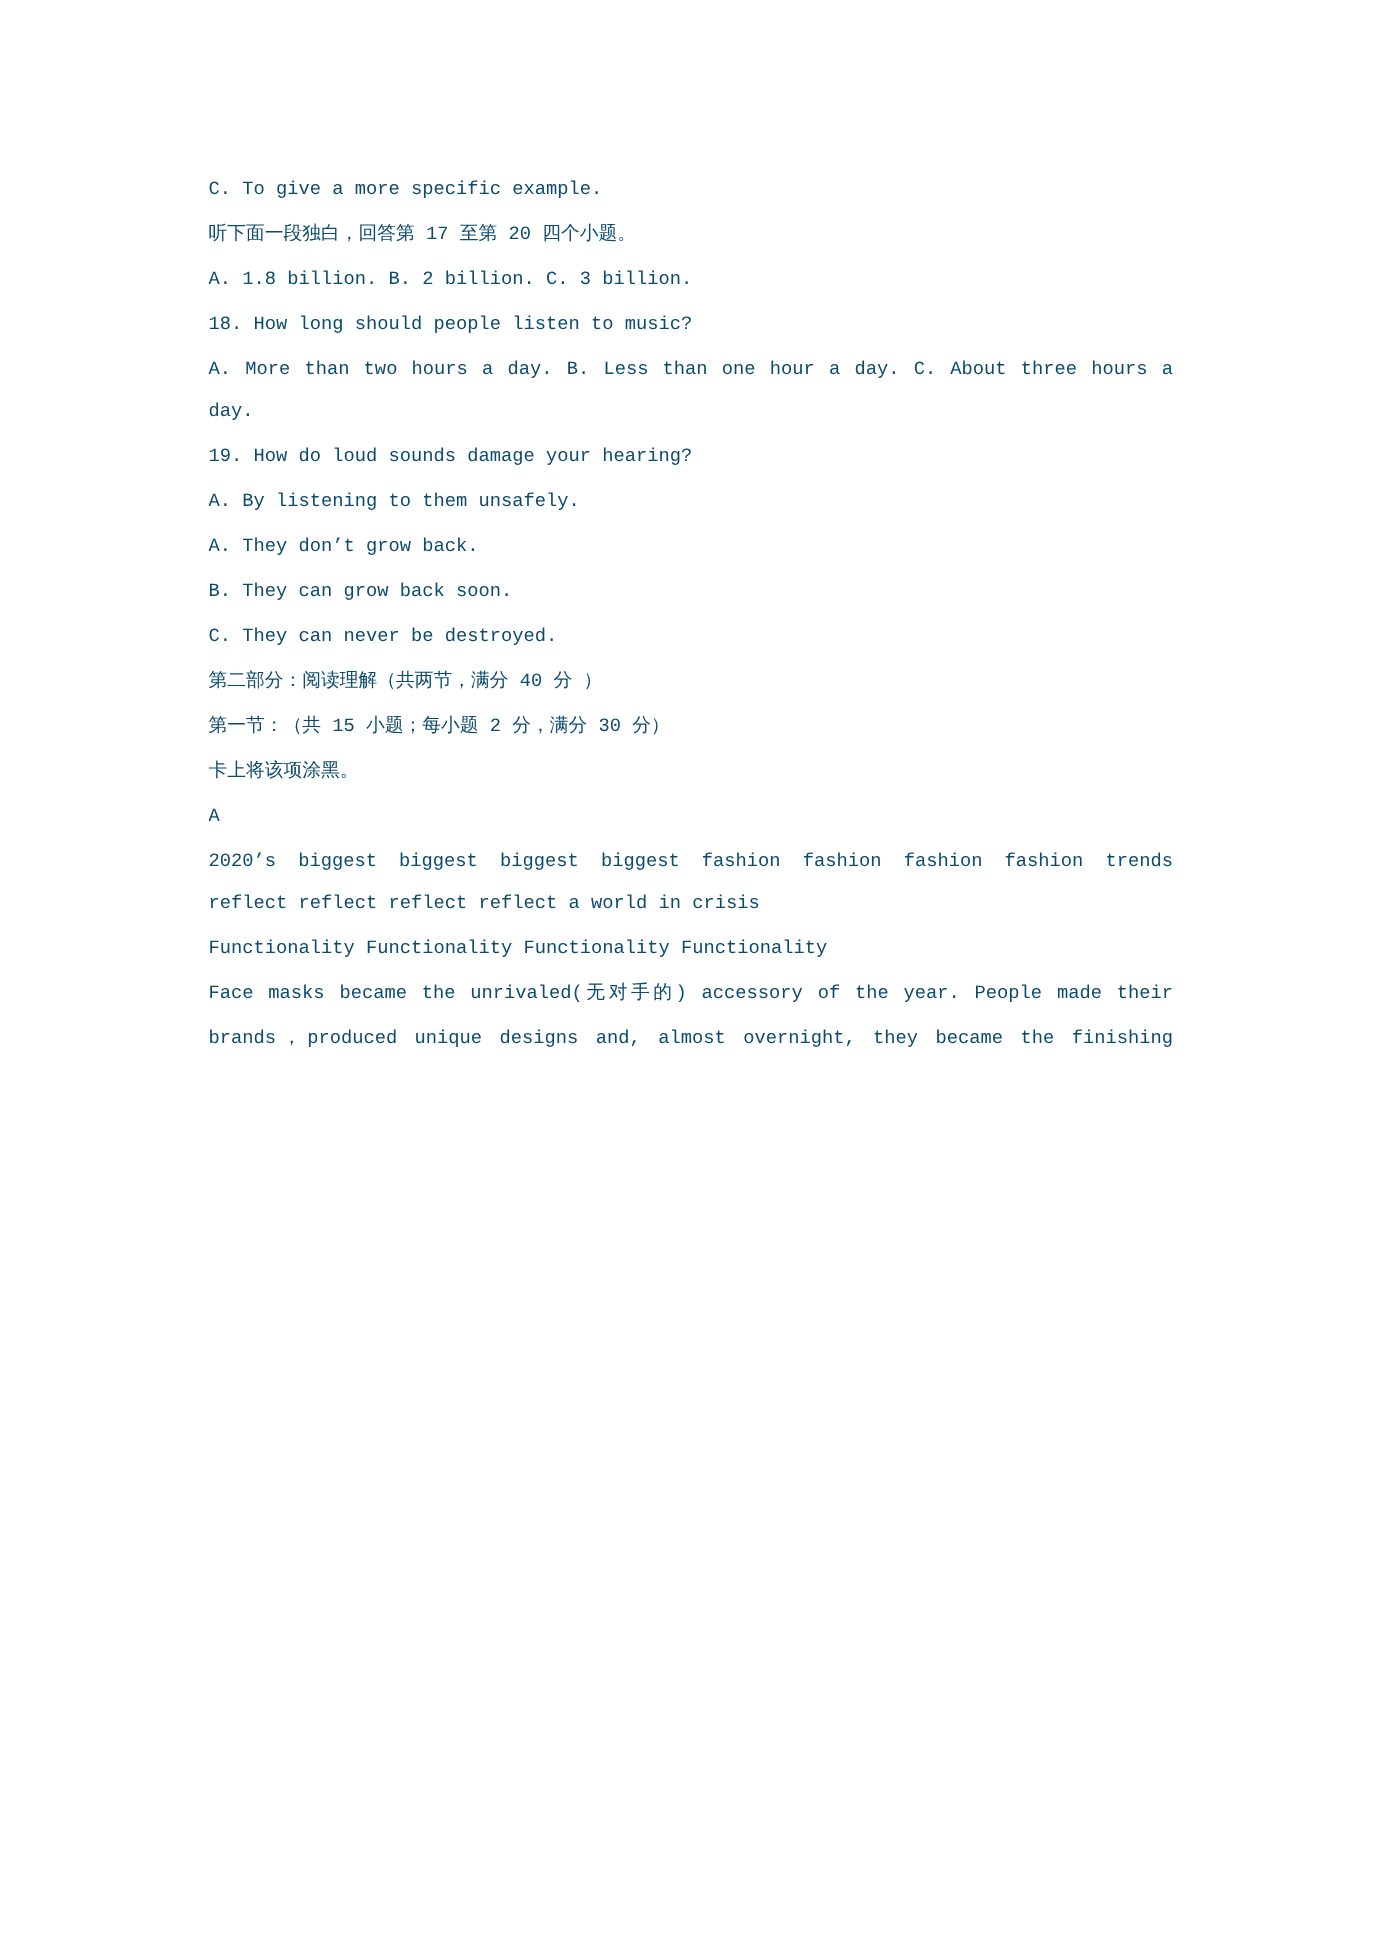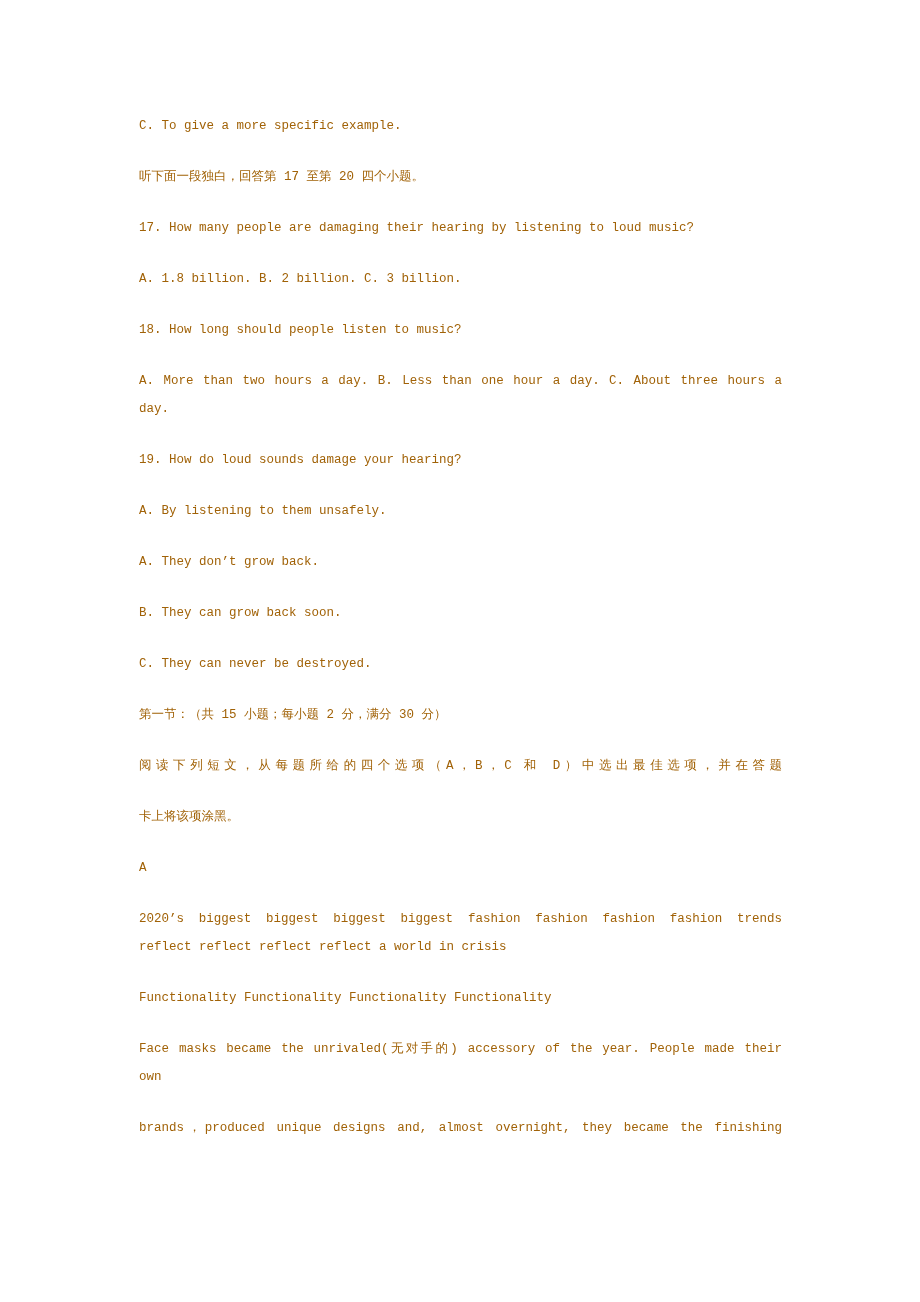--- a/index.html
+++ b/index.html
@@ -13,57 +13,55 @@
     overflow: hidden;
   }
   .page {
     box-sizing: border-box;
     width: 920px;
     height: 1286px;
     padding: 112px 138px 0 139px;
     background: #ffffff;
     font-family: "Liberation Mono", "DejaVu Sans Mono", monospace;
     font-size: 12.5px;
-    color: #a16207;
+    color: #0c4a6e;
   }
   .line {
     line-height: 28px;
     text-align: left;
     white-space: normal;
     overflow: hidden;
   }
   
   .pgap {
-    margin-top: 23px;
+    margin-top: 2px;
   }
   
   .fill {
     text-align: justify;
     text-align-last: justify;
   }
 </style>
 </head>
 <body>
 
 <div class="page">
   <div class="line">C. To give a more specific example.</div>
   <div class="line pgap">听下面一段独白，回答第 17 至第 20 四个小题。</div>
-  <div class="line pgap">17. How many people are damaging their hearing by listening to loud music?</div>
   <div class="line pgap">A. 1.8 billion. B. 2 billion. C. 3 billion.</div>
   <div class="line pgap">18. How long should people listen to music?</div>
   <div class="line pgap fill">A. More than two hours a day. B. Less than one hour a day. C. About three hours a</div>
   <div class="line">day.</div>
   <div class="line pgap">19. How do loud sounds damage your hearing?</div>
   <div class="line pgap">A. By listening to them unsafely.</div>
   <div class="line pgap">A. They don’t grow back.</div>
   <div class="line pgap">B. They can grow back soon.</div>
   <div class="line pgap">C. They can never be destroyed.</div>
+  <div class="line pgap">第二部分：阅读理解（共两节，满分 40 分 ）</div>
   <div class="line pgap">第一节：（共 15 小题；每小题 2 分，满分 30 分）</div>
-  <div class="line pgap fill">阅读下列短文，从每题所给的四个选项（A，B，C 和 D）中选出最佳选项，并在答题</div>
   <div class="line pgap">卡上将该项涂黑。</div>
   <div class="line pgap">A</div>
   <div class="line pgap fill">2020’s biggest biggest biggest biggest fashion fashion fashion fashion trends</div>
   <div class="line">reflect reflect reflect reflect a world in crisis</div>
   <div class="line pgap">Functionality Functionality Functionality Functionality</div>
   <div class="line pgap fill">Face masks became the unrivaled(无对手的) accessory of the year. People made their</div>
-  <div class="line">own</div>
   <div class="line pgap fill">brands，produced unique designs and, almost overnight, they became the finishing</div>
 </div>
 
 </body></html>

